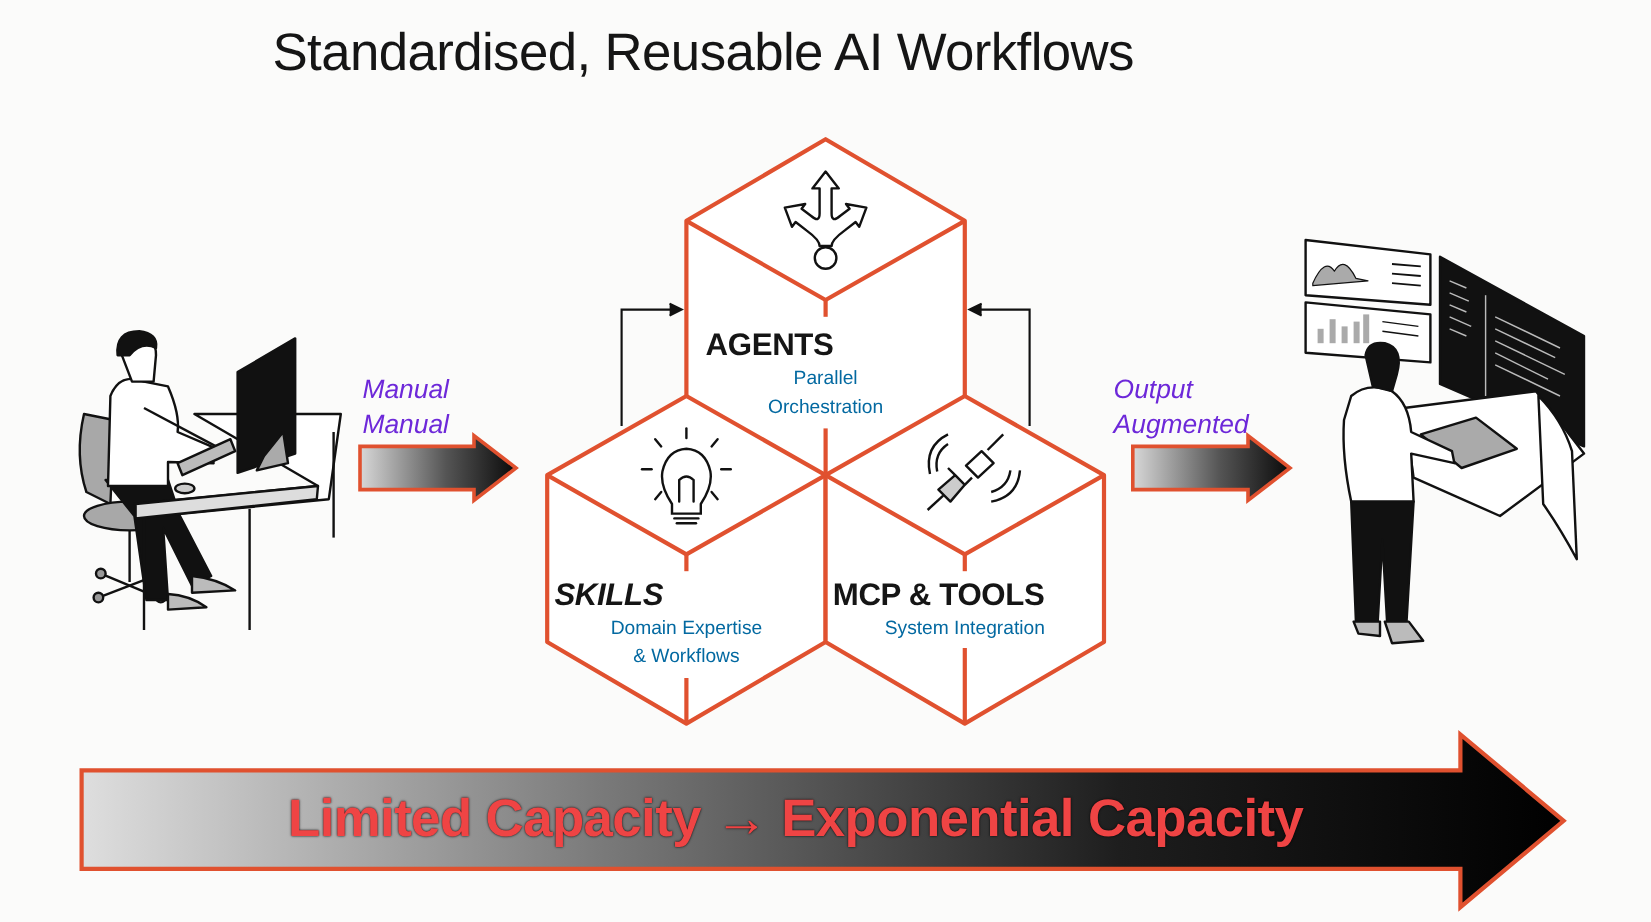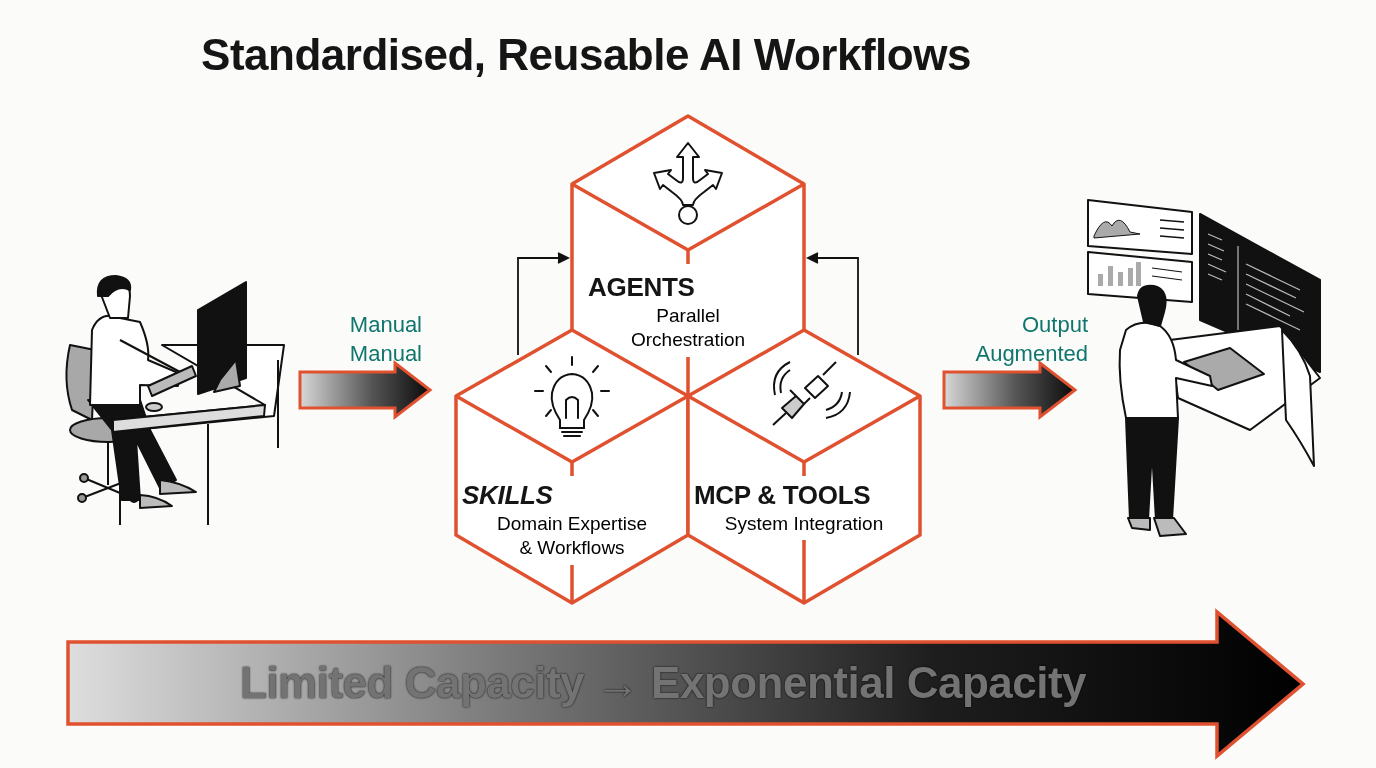--- a/index.html
+++ b/index.html
@@ -1,22 +1,22 @@
 <!DOCTYPE html>
 <html><head>
 <meta charset="utf-8">
 <style>
   html, body { margin: 0; padding: 0; background: #fbfbfa; }
   body { width: 1376px; height: 768px; position: relative; overflow: hidden; font-family: "Liberation Sans", sans-serif; color: #151515; }
-  .title { position: absolute; left: 0; width: 1172px; top: 30px; text-align: center; font-size: 44px; font-weight: bold; letter-spacing: -0.5px; }
+  .title { position: absolute; left: 0; width: 1172px; top: 19px; text-align: center; font-size: 44px; font-weight: normal; letter-spacing: -0.5px; }
   svg.main { position: absolute; left: 0; top: 0; }
-  .lbl { position: absolute; text-align: right; font-size: 22px; line-height: 29px; color: #0f766e; }
+  .lbl { position: absolute; text-align: left; font-size: 22px; line-height: 29px; color: #6d28d9; font-style: italic; }
   .cube-title { position: absolute; text-align: left; font-size: 26px; font-weight: bold; letter-spacing: -0.3px; }
-  .cube-sub { position: absolute; text-align: center; font-size: 19px; line-height: 24px; color: #000000; }
-  .banner-text { position: absolute; left: 240px; top: 658px; width: 900px; font-size: 44px; font-weight: bold; color: #737373; letter-spacing: -0.5px; text-shadow: 0 0 2px #000; }
+  .cube-sub { position: absolute; text-align: center; font-size: 16px; line-height: 24px; color: #0369a1; }
+  .banner-text { position: absolute; left: 240px; top: 658px; width: 900px; font-size: 44px; font-weight: bold; color: #ef4444; letter-spacing: -0.5px; text-shadow: 0 0 2px #000; }
 </style>
 </head>
 <body>
 
 <div class="title">Standardised, Reusable AI Workflows</div>
 
 <svg class="main" width="1376" height="768" viewBox="0 0 1376 768">
   <defs>
     <linearGradient id="gSmall" x1="0" x2="1" y1="0" y2="0">
       <stop offset="0" stop-color="#d8d8d8"></stop>

